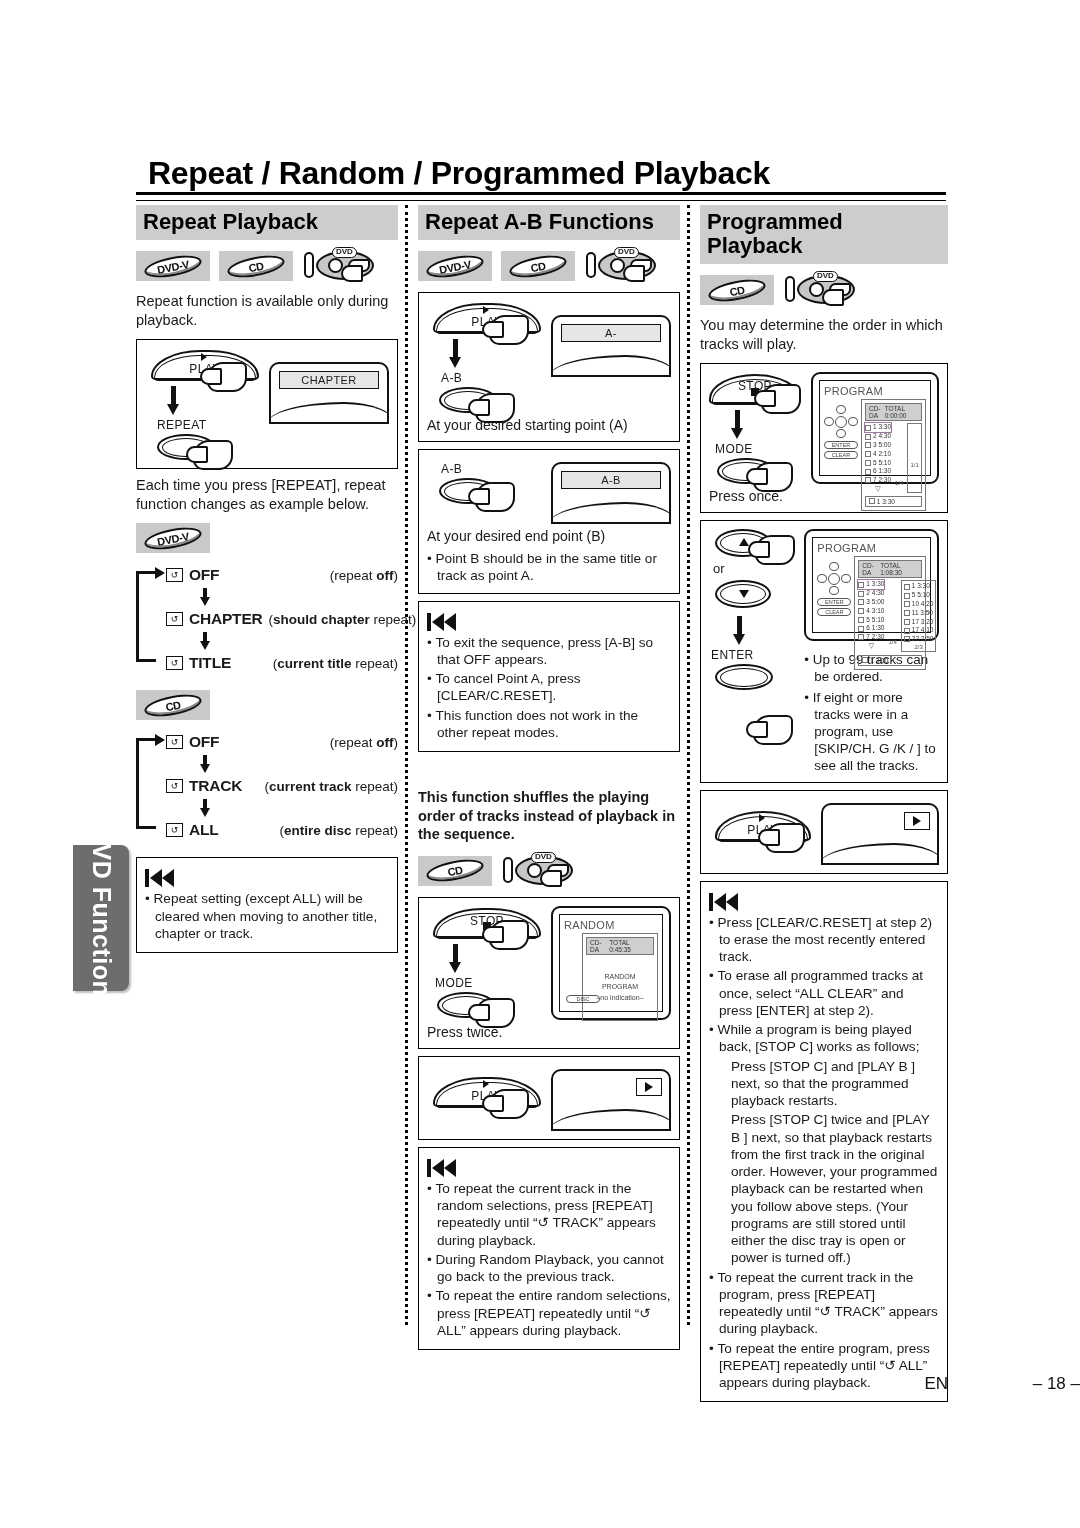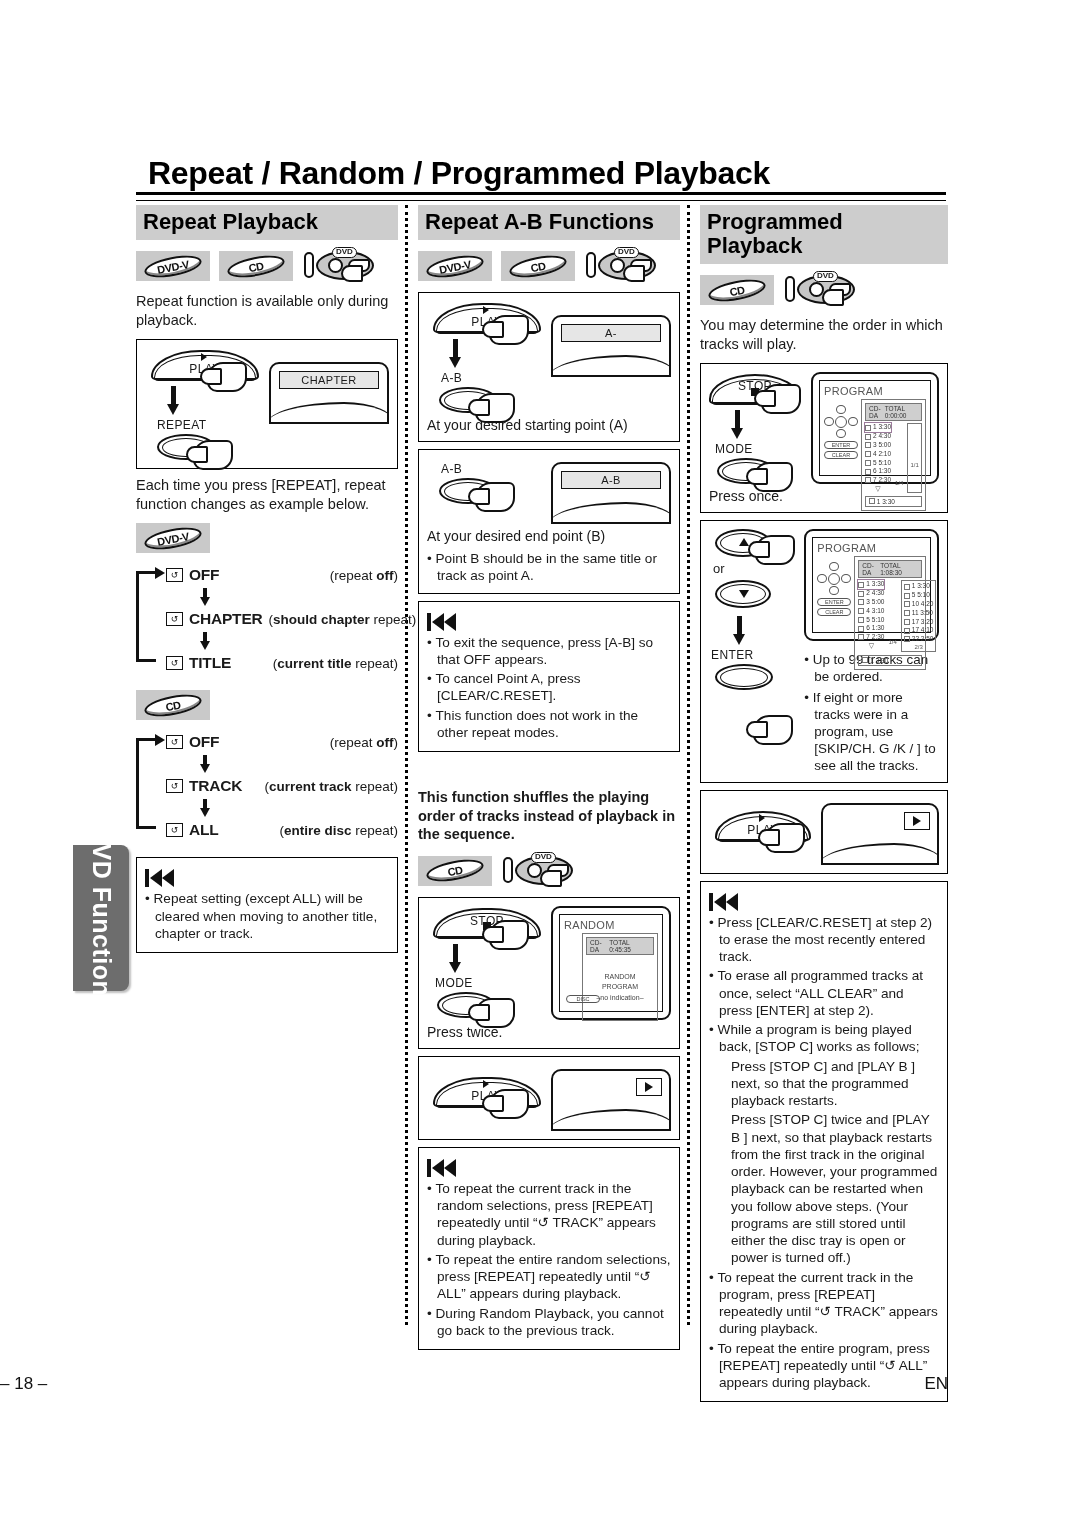--- a/index.html
+++ b/index.html
@@ -274,21 +274,21 @@
   .dpad .c{ position:absolute; left:11px; top:11px; width:12px;height:12px;border:1px solid #555;border-radius:50%;}
   .dpad .u,.dpad .d,.dpad .l,.dpad .r{position:absolute;width:10px;height:9px;border:1px solid #555;border-radius:50%;}
   .dpad .u{left:12px;top:0}.dpad .d{left:12px;top:24px}.dpad .l{left:0;top:12px}.dpad .r{left:24px;top:12px}
   .pill{
     border:1px solid #555;border-radius:7px;font-size:5.5px;text-align:center;
     padding:0 2px; color:#444; margin-top:2px; width:34px;
   }
 
   
   .footer-page{
-    position:absolute; left:0; top:1374px; width:1080px; text-align:left;
+    position:absolute; left:0; top:1374px; width:1080px; text-align:right;
     font-size:17px; color:#111;
   }
   .footer-en{
     position:absolute; right:132px; top:1374px; font-size:17px; color:#111;
   }
 
   .small-cap{ font-size:14px; margin-top:4px; }
 </style>
 </head>
 <body>
@@ -598,22 +598,22 @@
           <div class="wave"></div>
         </div>
       </div>
     </div>
   </div>
 
   <div class="note">
     <span class="prev"><b></b><i></i><i></i></span>
     <ul>
       <li>To repeat the current track in the random selections, press [REPEAT] repeatedly until “↺ TRACK” appears during playback.</li>
+      <li>During Random Playback, you cannot go back to the previous track.</li>
       <li>To repeat the entire random selections, press [REPEAT] repeatedly until “↺ ALL” appears during playback.</li>
-      <li>During Random Playback, you cannot go back to the previous track.</li>
     </ul>
   </div>
 </div>
 
 <div class="col col-3">
 
   <div class="sec-head">Programmed Playback</div>
 
   <div class="badges">
     <div class="badge">

